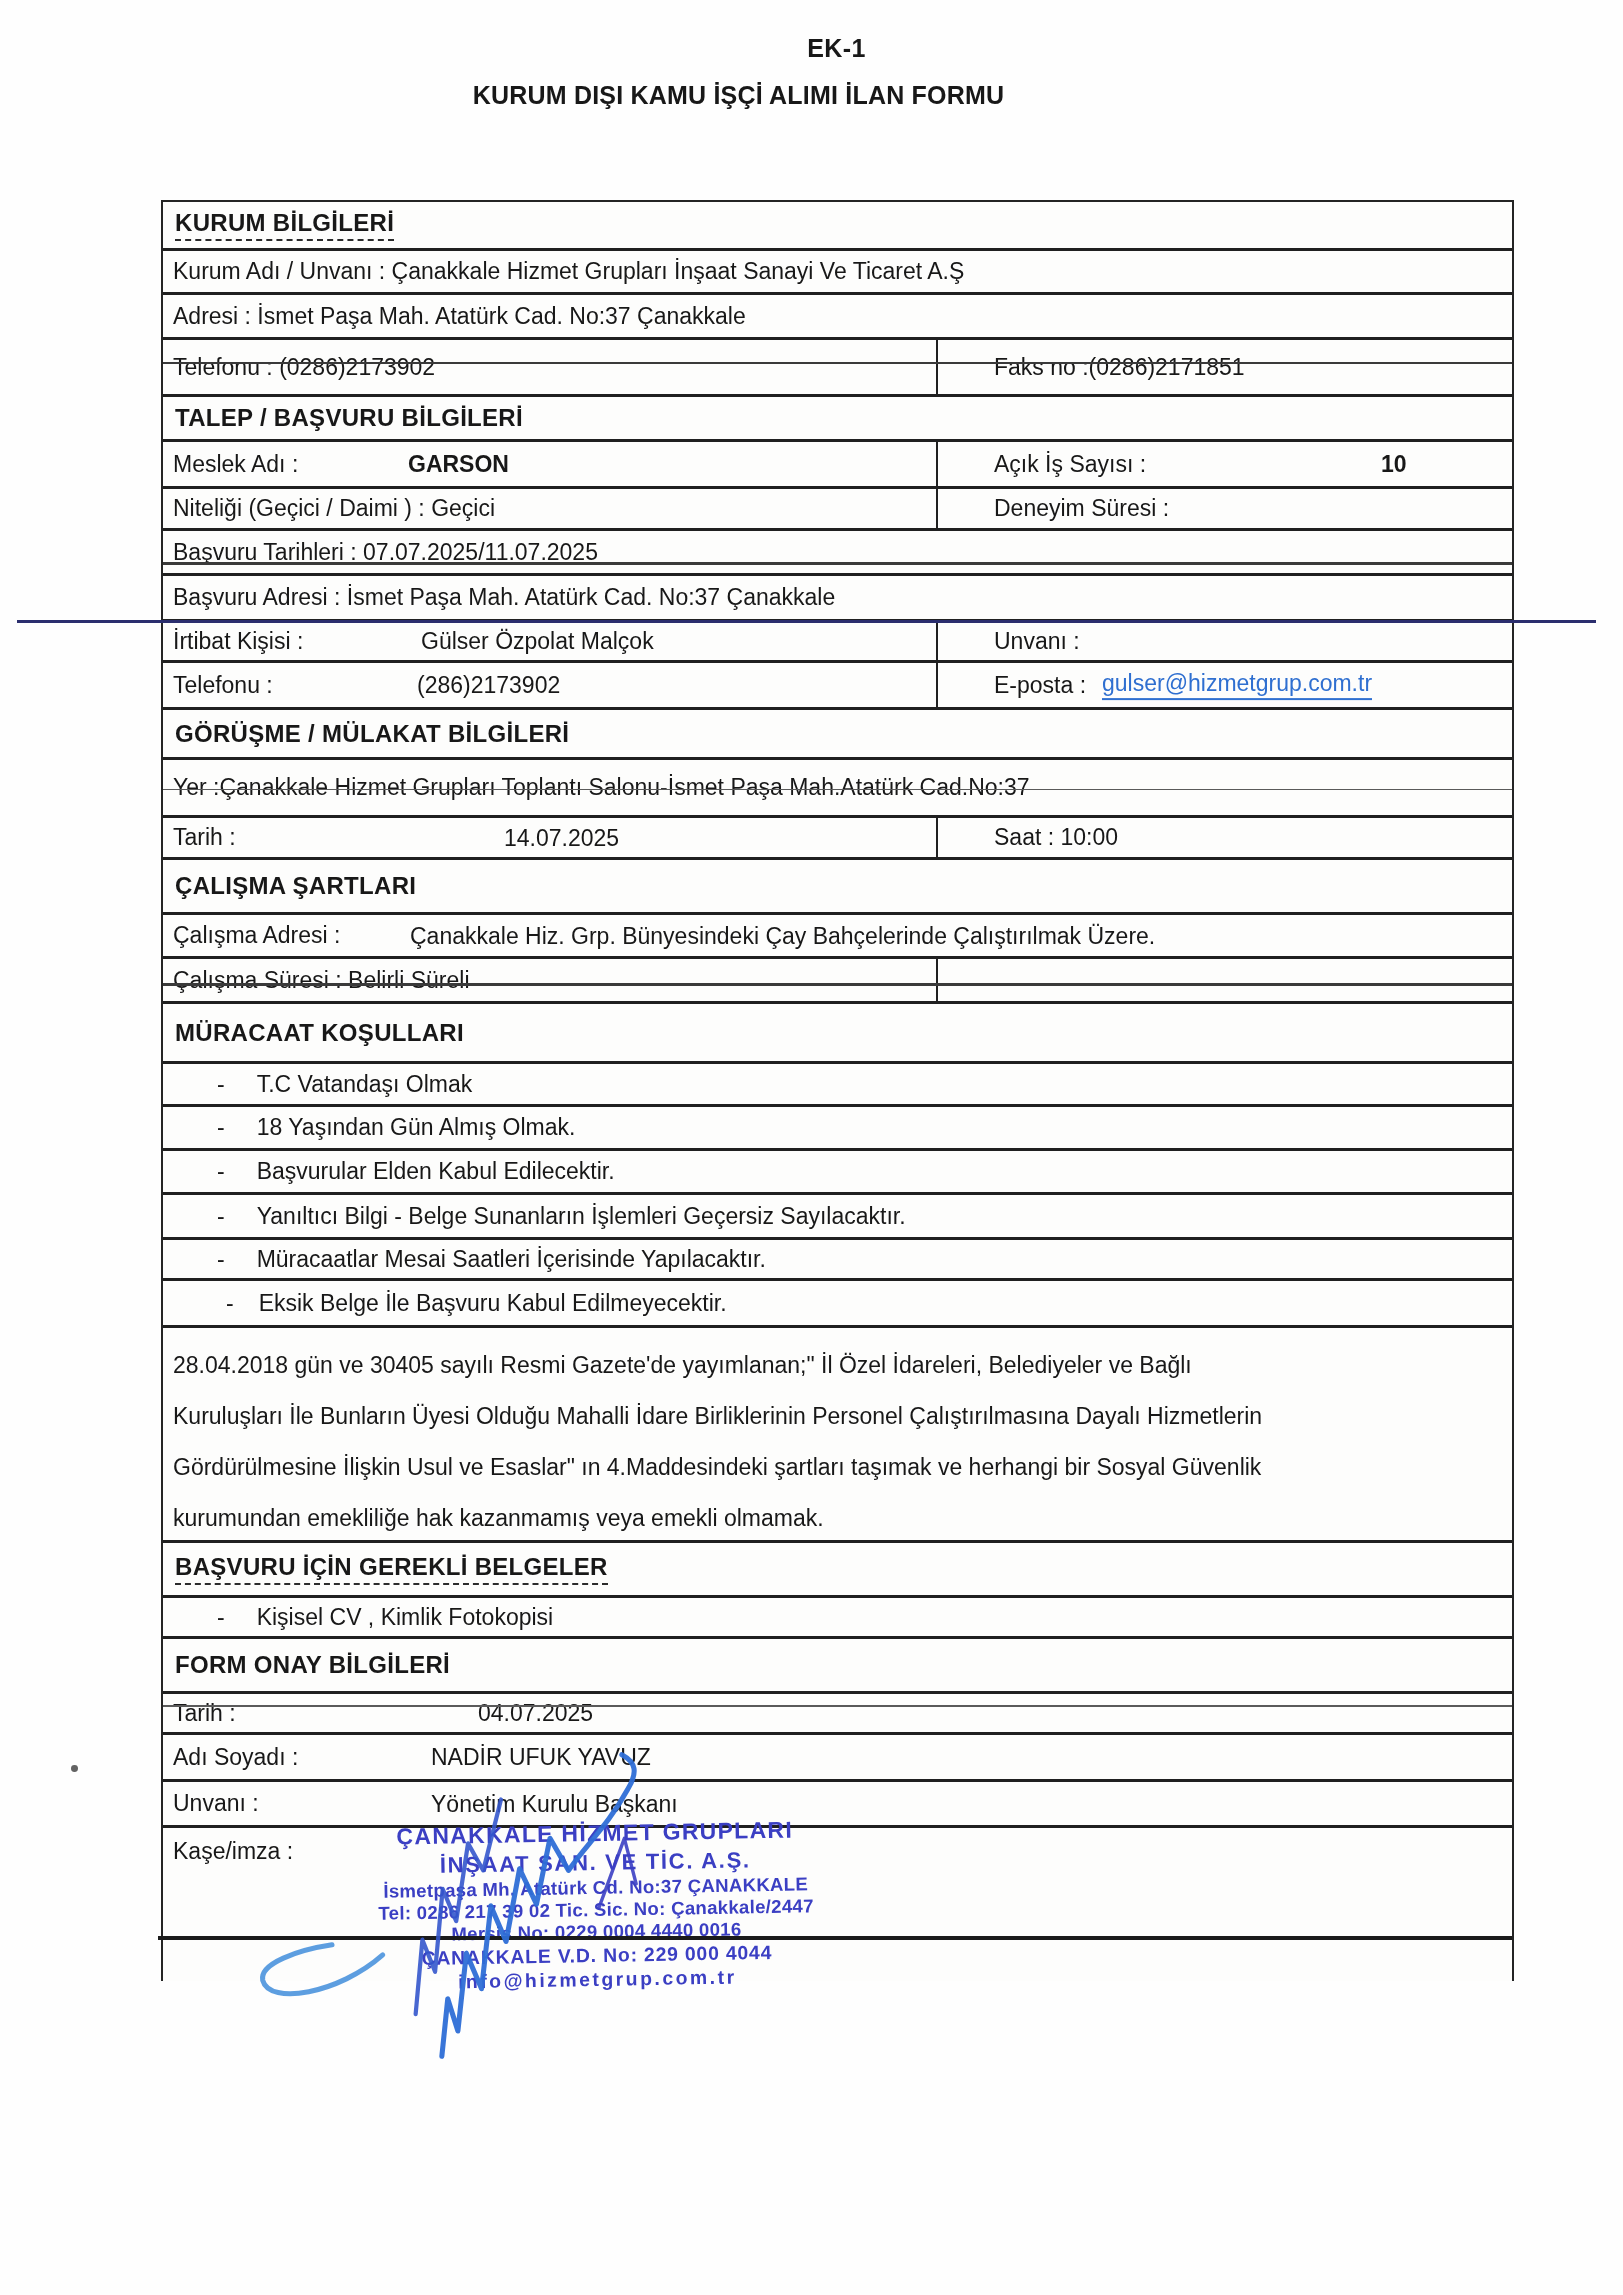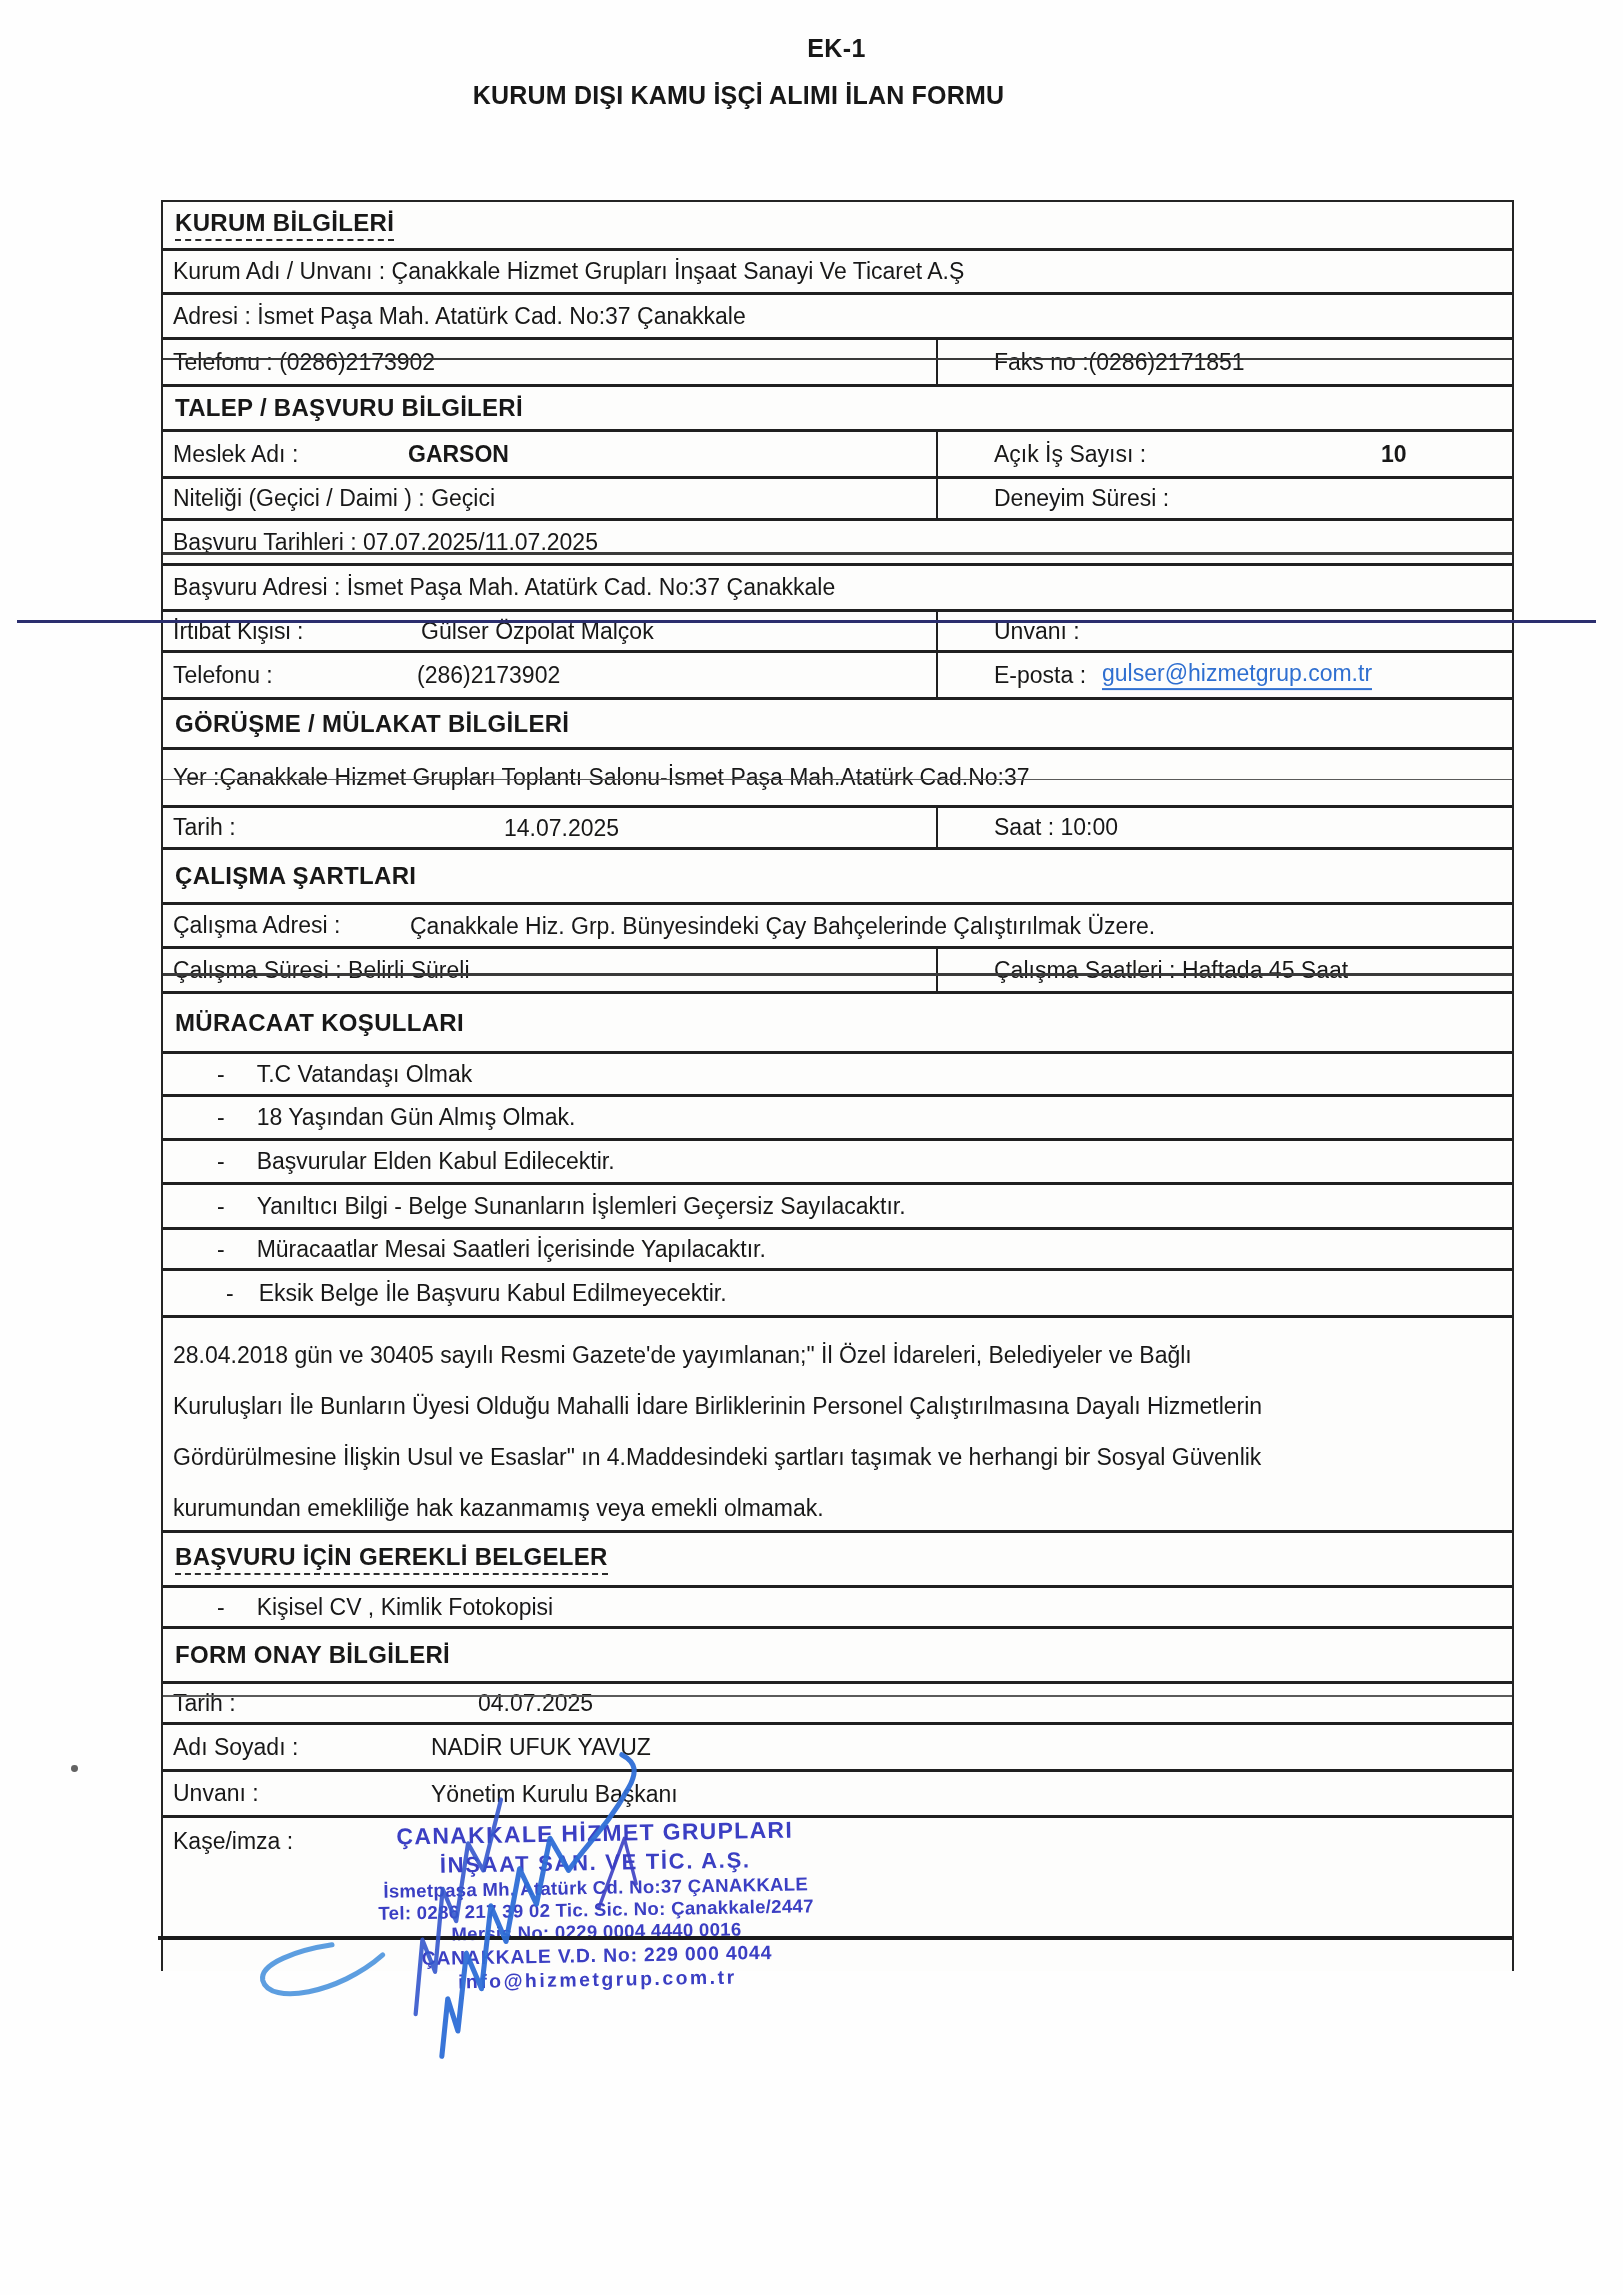--- a/index.html
+++ b/index.html
@@ -69,21 +69,21 @@
 
     <div class="row" style="height:49px">
       <span class="hdr-txt dashed">KURUM BİLGİLERİ</span>
     </div>
     <div class="row" style="height:44px">
       <span class="txt">Kurum Adı / Unvanı : Çanakkale Hizmet Grupları İnşaat Sanayi Ve Ticaret A.Ş</span>
     </div>
     <div class="row" style="height:45px">
       <span class="txt">Adresi : İsmet Paşa Mah. Atatürk Cad. No:37 Çanakkale</span>
     </div>
-    <div class="row cols" style="height:47px">
+    <div class="row cols" style="height:57px">
       <div class="cl">
           <span class="txt">Telefonu : (0286)2173902</span>
         </div>
       <div class="cr">
           <span class="txt">Faks no :(0286)2171851</span>
         </div>
       <div class="strike" style="top:40%"></div>
     </div>
 
     <div class="row" style="height:45px">
@@ -154,23 +154,20 @@
     <div class="row" style="height:55px">
       <span class="hdr-txt">ÇALIŞMA ŞARTLARI</span>
     </div>
     <div class="row" style="height:44px">
       <span class="txt">Çalışma Adresi :</span>
       <span class="val" style="left:247px">Çanakkale Hiz. Grp. Bünyesindeki Çay Bahçelerinde Çalıştırılmak Üzere.</span>
     </div>
     <div class="row cols" style="height:45px">
       <div class="cl">
           <span class="txt">Çalışma Süresi : Belirli Süreli</span>
-        </div>
-      <div class="cr">
-          <span class="txt">Çalışma Saatleri : Haftada 45 Saat</span>
         </div>
       <div class="strike" style="top:58%"></div>
     </div>
 
     <div class="row" style="height:60px">
       <span class="hdr-txt">MÜRACAAT KOŞULLARI</span>
     </div>
     <div class="row" style="height:43px">
       <span class="dash">-</span>
       <span class="btxt">T.C Vatandaşı Olmak</span>

